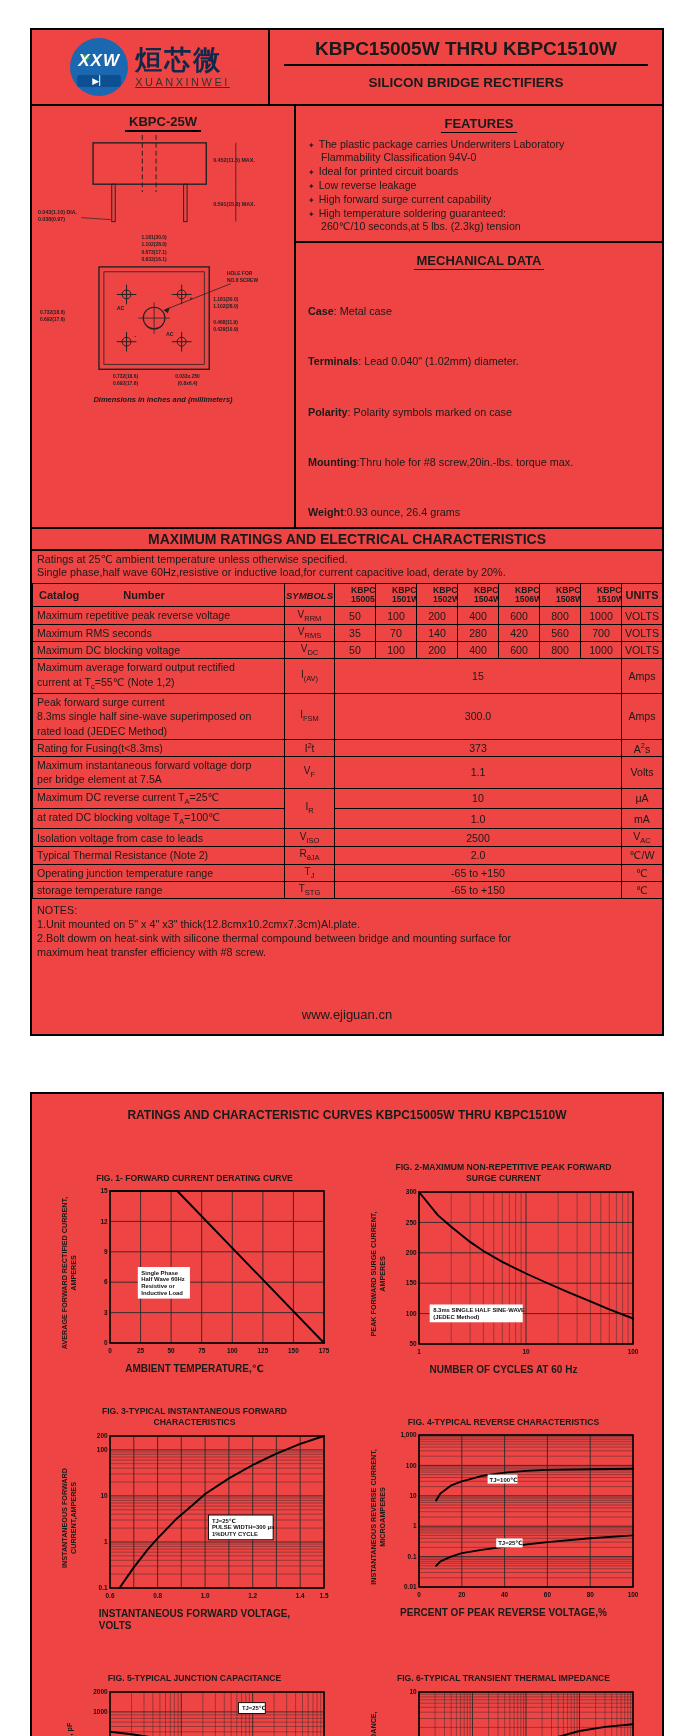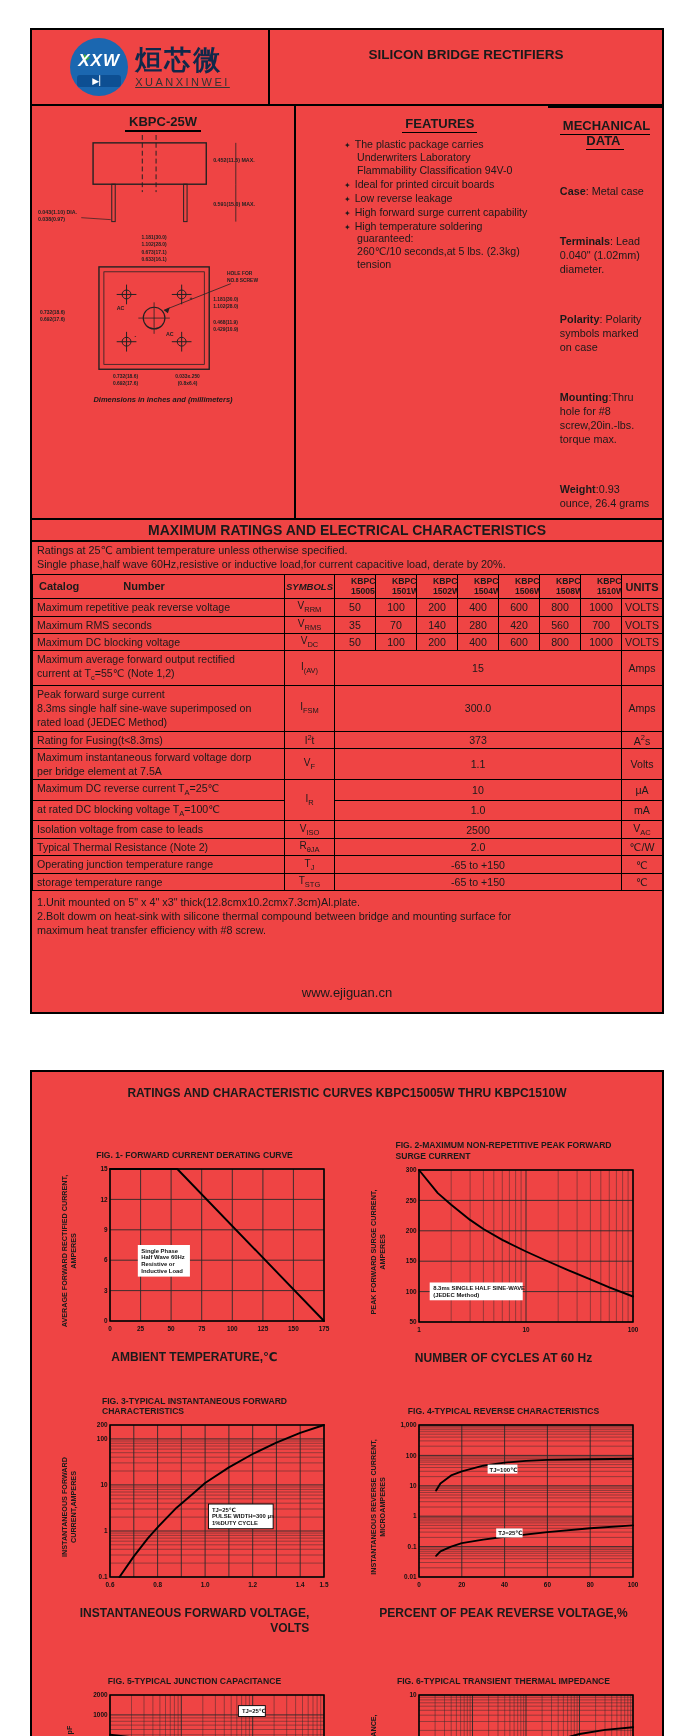--- a/index.html
+++ b/index.html
@@ -19,21 +19,21 @@
   .title-cell{flex:1;padding-top:8px;}
   .part-range{text-align:center;font-size:19px;font-weight:bold;margin:0 14px;padding-bottom:4px;border-bottom:2px solid #000;}
   .family{text-align:center;font-size:13.5px;font-weight:bold;margin-top:9px;}
   .subtitle{display:flex;justify-content:center;gap:18px;font-style:italic;font-size:10.5px;margin-top:8px;padding-bottom:4px;}
   
   .main-row{display:flex;border-bottom:2px solid #000;}
   .draw-cell{width:258px;border-right:2px solid #000;padding:4px 2px 2px 2px;}
   .pkg-title{text-align:center;font-weight:bold;font-size:13px;margin:4px 0 2px 0;}
   .pkg-title span{border-bottom:2px solid #000;padding:0 4px 1px 4px;}
   .pkg-caption{text-align:center;font-size:7.5px;font-style:italic;font-weight:bold;margin:2px 0 3px 0;}
-  .info-cell{flex:1;display:flex;flex-direction:row;padding-left:36px;}
+  .info-cell{flex:1;display:flex;flex-direction:column;}
   .features{padding:4px 12px 8px 12px;}
   .sec-h{text-align:center;font-size:13px;font-weight:bold;margin:6px 0 7px 0;}
   .sec-h span{border-bottom:1.5px solid #000;padding:0 3px 1px 3px;}
   .feat-item{font-size:10.6px;line-height:1.22;padding-left:13px;text-indent:-13px;margin:1px 0;}
   .feat-item .blt{font-size:8px;margin-right:4px;}
   .mech{border-top:2px solid #000;padding:4px 12px 8px 12px;flex:1;}
   .mech-row{font-size:10.8px;line-height:1.3;margin-top:36px;}
   .mech-row b{font-weight:bold;}
   
   .ratings-bar{border-bottom:2px solid #000;text-align:center;font-weight:bold;font-size:14px;padding:2px 0;}
@@ -52,25 +52,25 @@
   td.nb{border-bottom-style:hidden;}
   sub{font-size:7.5px;}
   sup{font-size:7.5px;}
   .notes{font-size:10.8px;line-height:1.3;padding:4px 8px 0 5px;}
   .site{text-align:center;font-size:13px;margin:48px 0 12px 0;}
   
   .page2{margin-top:56px;}
   .p2title{text-align:center;font-weight:bold;font-size:12px;padding:14px 0 4px 0;}
   #figures-grid{display:grid;grid-template-columns:1fr 1fr;column-gap:4px;row-gap:30px;padding:36px 6px 8px 10px;}
   .fig{display:flex;flex-direction:column;align-items:center;}
-  .fig-title{text-align:left;font-size:8.6px;font-weight:bold;line-height:1.25;margin-bottom:3px;min-height:21px;display:flex;flex-direction:column;justify-content:flex-end;}
+  .fig-title{text-align:center;font-size:8.6px;font-weight:bold;line-height:1.25;margin-bottom:3px;min-height:21px;display:flex;flex-direction:column;justify-content:flex-end;}
   .fig-body{display:flex;align-items:center;}
   .ylabel-wrap{width:20px;position:relative;height:170px;}
   .ylabel{position:absolute;top:50%;left:50%;transform:translate(-50%,-50%) rotate(-90deg);width:185px;text-align:center;font-size:7.2px;font-weight:bold;line-height:1.2;}
-  .fig-xlabel{text-align:right;font-size:12px;font-weight:bold;margin-top:12px;line-height:1.25;}
+  .fig-xlabel{text-align:left;font-size:10px;font-weight:bold;margin-top:3px;line-height:1.25;}
   svg text{font-family:"Liberation Sans","DejaVu Sans",sans-serif;}
   .dimtxt{font-size:5.4px;font-weight:bold;fill:#222;}
   .dimtxt2{font-size:5px;font-weight:bold;fill:#222;}
 </style>
 </head>
 <body>
 
 <div class="page">
 
   <div class="hdr-row">
@@ -81,20 +81,21 @@
         <div class="logo-band">
             <span class="logo-diode">▶▏</span>
           </div>
       </div>
       <div class="logo-txt">
         <div class="logo-cn">烜芯微</div>
         <div class="logo-en">XUANXINWEI</div>
       </div>
     </div>
     <div class="title-cell">
+      <div class="part-range">KBPC15005W THRU KBPC1510W</div>
       <div class="family">SILICON BRIDGE RECTIFIERS</div>
     </div>
   </div>
 
   <div class="main-row">
     <div class="draw-cell">
       <div class="pkg-title"><span>KBPC-25W</span></div>
       <svg width="252" height="258" viewBox="0 0 256 262">
 
         <rect x="60" y="12" width="115" height="42" fill="none" stroke="#222" stroke-width="1.4"></rect>
@@ -308,20 +309,21 @@
         <tr>
           <td class="desc">storage temperature range</td>
           <td class="sym">T<sub>STG</sub></td>
           <td class="val" colspan="7">-65 to +150</td>
           <td class="unit">℃</td>
         </tr>
       </tbody>
   </table>
 
   <div class="notes">
+    <div>NOTES:</div>
     <div id="notes-lines">
         <div>1.Unit mounted on 5"  x 4"  x3"  thick(12.8cmx10.2cmx7.3cm)Al.plate.</div>
         <div>2.Bolt dowm on heat-sink with silicone thermal compound between bridge and mounting surface for</div>
         <div>   maximum heat transfer efficiency with #8 screw.</div>
       </div>
   </div>
 
   <div class="site">www.ejiguan.cn</div>
 </div>
 

